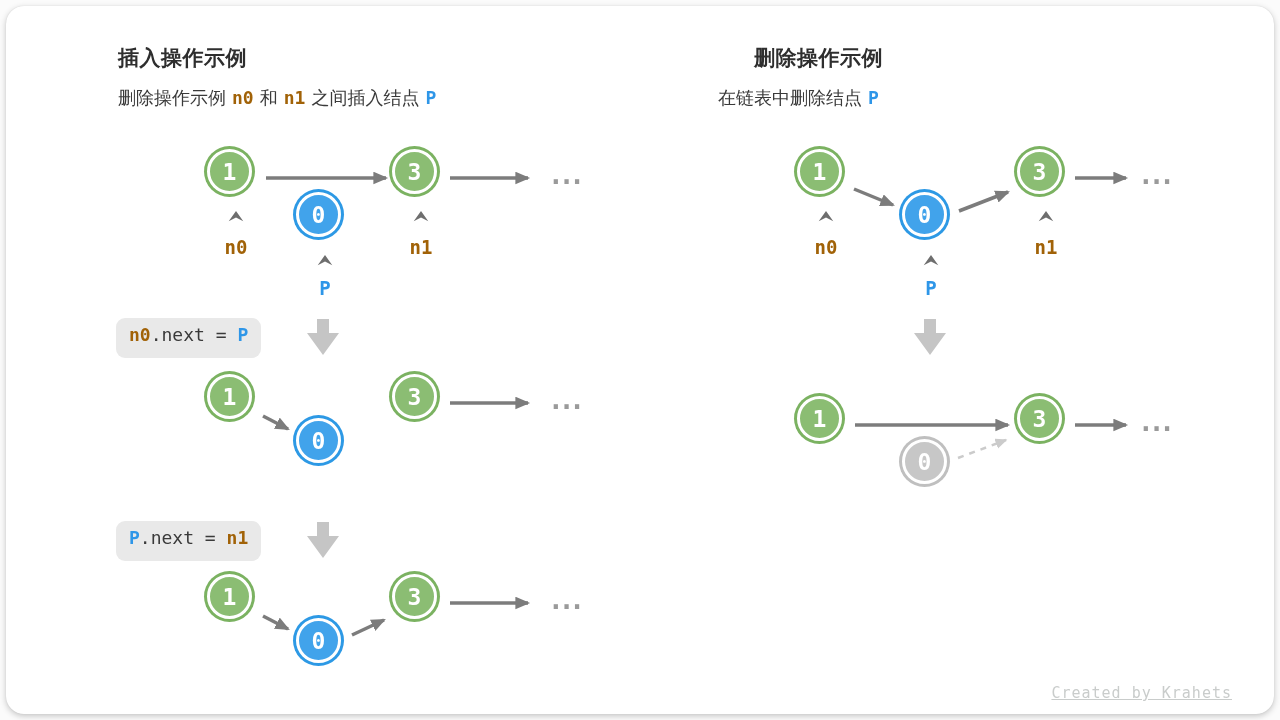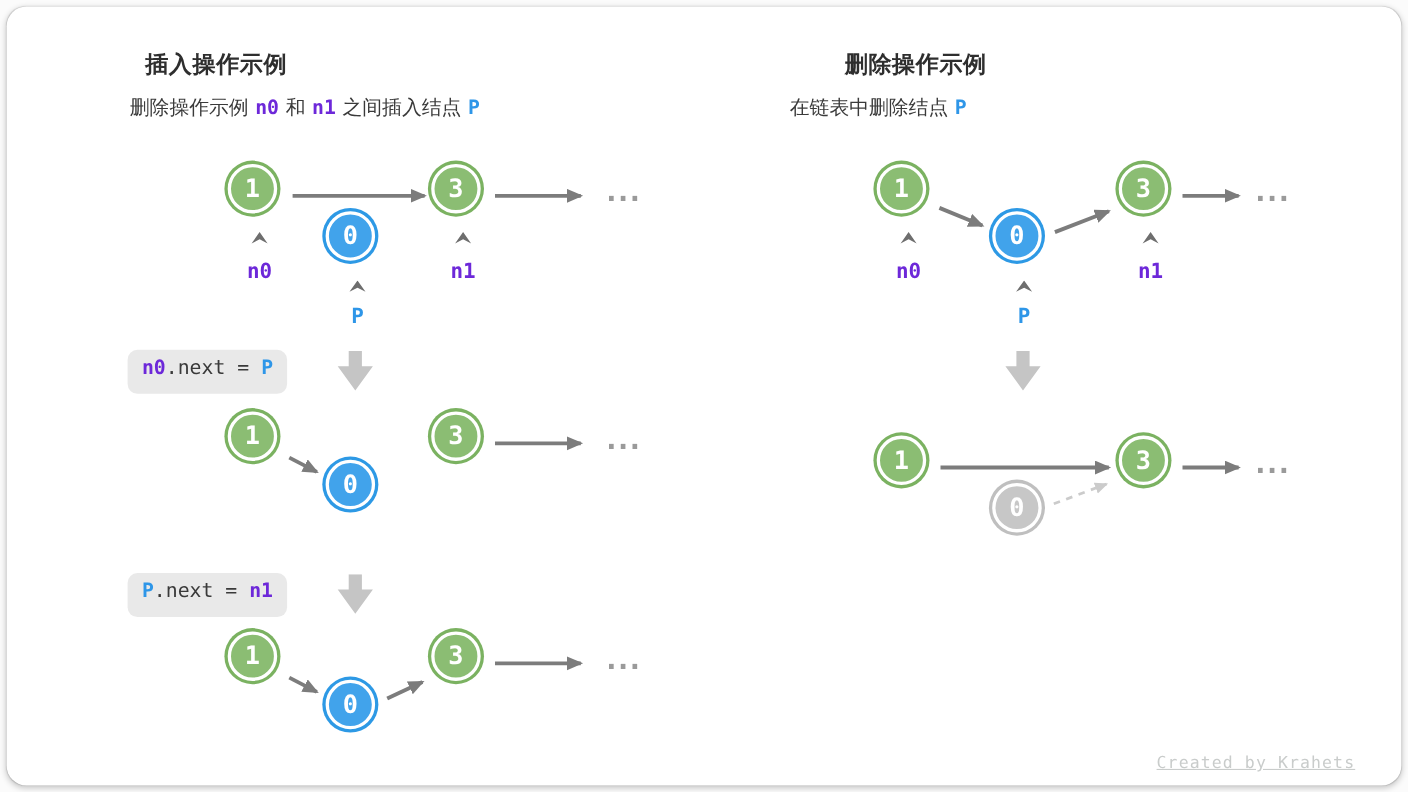--- a/index.html
+++ b/index.html
@@ -7,30 +7,29 @@
   .card {
     position:absolute; left:6px; top:6px; width:1268px; height:708px;
     background:#ffffff; border-radius:18px;
     box-shadow:0 2px 6px rgba(0,0,0,.22), 0 0 1px rgba(0,0,0,.15);
     overflow:hidden;
   }
   .abs { position:absolute; }
   .panel-title {
     position:absolute; font-size:21px; font-weight:bold; color:#2e2e2e;
     letter-spacing:.5px;
-    margin-left:14px;
   }
   .panel-subtitle {
     position:absolute; font-size:18px; color:#3a3a3a; white-space:nowrap;
   }
   .tok {
     font-family:"DejaVu Sans Mono","Liberation Mono",monospace;
     font-weight:bold; margin:0 6px;
   }
-  .green { color:#6d28d9; }
+  .green { color:#a16207; }
   .blue  { color:#2e96e8; }
   .node {
     position:absolute; width:45px; height:45px; border-radius:50%;
     border:3px solid #ffffff;
     display:flex; align-items:center; justify-content:center;
     color:#ffffff; font-family:"DejaVu Sans Mono","Liberation Mono",monospace;
     font-weight:bold; font-size:23px;
   }
   .node-green { background:#8bbd73; box-shadow:0 0 0 3px #7bb261; }
   .node-blue  { background:#41a3eb; box-shadow:0 0 0 3px #2d99e5; }

